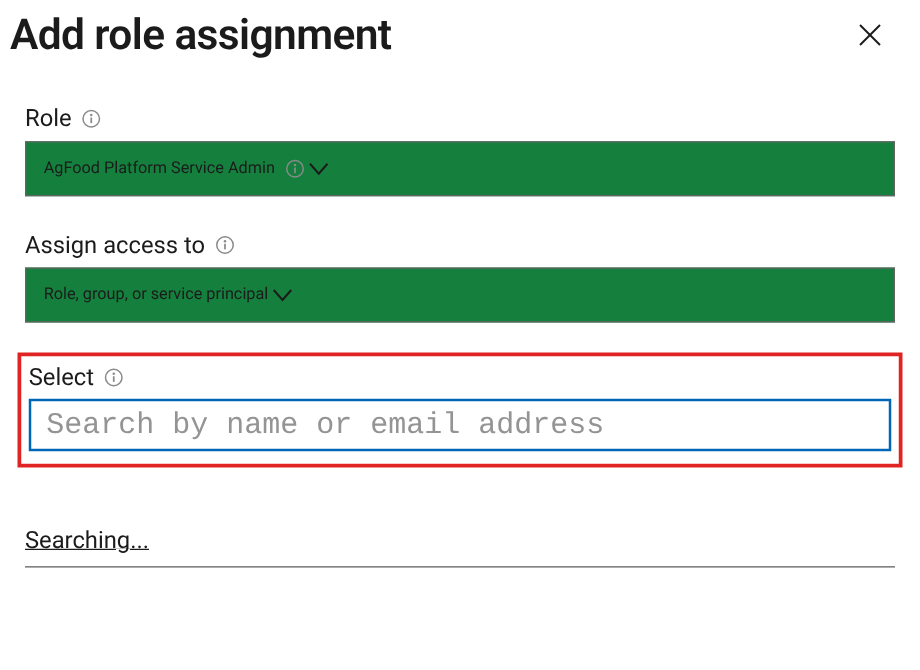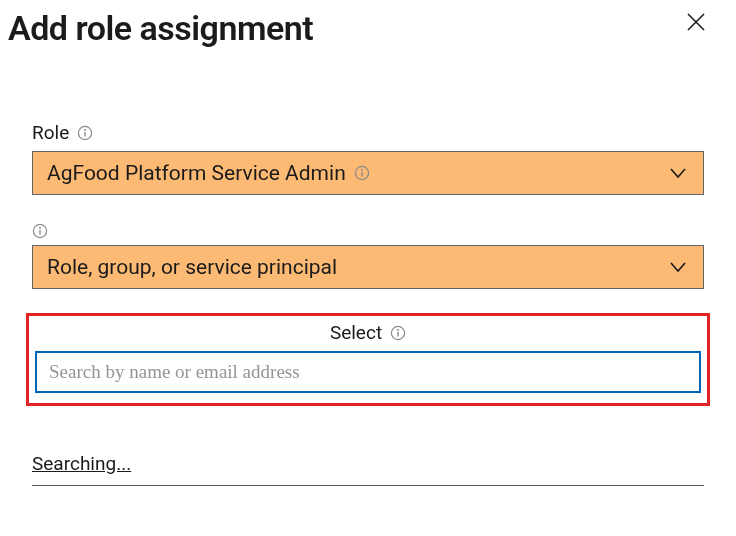--- a/index.html
+++ b/index.html
@@ -8,20 +8,21 @@
     width: 736px;
     height: 536px;
     background: #ffffff;
     font-family: "Segoe UI", -apple-system, BlinkMacSystemFont, Roboto, Arial, sans-serif;
     color: #1b1b1b;
     overflow: hidden;
   }
 
   .header {
     display: flex;
+    align-items: center;
     justify-content: space-between;
     padding: 8px 26px 0 8px;
   }
 
   .header h1 {
     margin: 0;
     font-weight: 600;
     font-size: 34px;
     letter-spacing: -0.5px;
     color: #1b1b1b;
@@ -31,22 +32,22 @@
     width: 28px;
     height: 28px;
     cursor: pointer;
     display: flex;
     align-items: center;
     justify-content: center;
     stroke: #1b1b1b;
   }
 
   .form-area {
-    padding: 0 32px;
-    margin-top: 74px;
+    padding: 0 20px;
+    margin-top: 36px;
   }
 
   .field-label {
     font-size: 19px;
     color: #1b1b1b;
     display: flex;
     align-items: center;
     gap: 8px;
     margin-bottom: 6px;
     line-height: 1.2;
@@ -61,24 +62,24 @@
   }
   .info-icon svg { display: block; }
 
   .dropdown {
     border: 1px solid #646464;
     height: 44px;
     box-sizing: border-box;
     padding: 0 14px;
     display: flex;
     align-items: center;
-    justify-content: space-between;
-    font-size: 21px;
-    color: #1b1b1b;
-    background: #fdba74;
+    justify-content: flex-start;
+    font-size: 13px;
+    color: #1b1b1b;
+    background: #15803d;
     cursor: pointer;
   }
   .dropdown .dd-content {
     display: flex;
     align-items: center;
     gap: 8px;
   }
   .chevron {
     width: 22px;
     height: 22px;
@@ -91,32 +92,31 @@
 
   .highlight-box {
     border: 3px solid #e02424;
     padding: 6px 6px 10px 6px;
     margin-left: -6px;
     margin-right: -6px;
     margin-top: -4px;
   }
   .highlight-box .field-label {
     margin-left: 0;
-    justify-content: center;
   }
 
   .search-input {
     display: block;
     width: 100%;
     box-sizing: border-box;
     border: 2px solid #0067b8;
     height: 42px;
-    font-size: 19px;
+    font-size: 24px;
     padding: 0 12px;
-    font-family: Liberation Serif, serif;
+    font-family: Liberation Mono, monospace;
     color: #1b1b1b;
     outline: none;
   }
   .search-input::placeholder {
     color: #949494;
     font-weight: 400;
   }
 
   .status-line {
     margin-top: 40px;
@@ -167,20 +167,21 @@
     <span class="chevron">
       <svg width="20" height="20" viewBox="0 0 20 20">
         <polyline points="3,6 10,14 17,6" fill="none" stroke="#1b1b1b" stroke-width="1.6"></polyline>
       </svg>
     </span>
   </div>
 
   <div class="gap"></div>
 
   <div class="field-label">
+    <span>Assign access to</span>
     <span class="info-icon">
       <svg width="16" height="16" viewBox="0 0 16 16">
         <circle cx="8" cy="8" r="6.6" fill="none" stroke="#8a8a8a" stroke-width="1.2"></circle>
         <circle cx="8" cy="5" r="1" fill="#8a8a8a"></circle>
         <rect x="7.3" y="7" width="1.4" height="4.5" fill="#8a8a8a"></rect>
       </svg>
     </span>
   </div>
   <div class="dropdown">
     <span class="dd-content">

